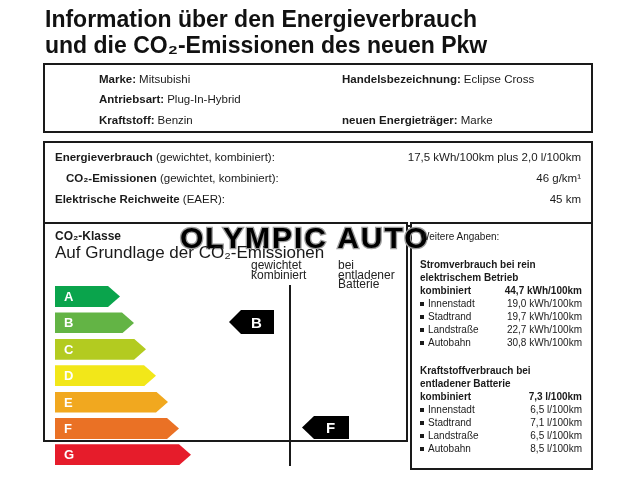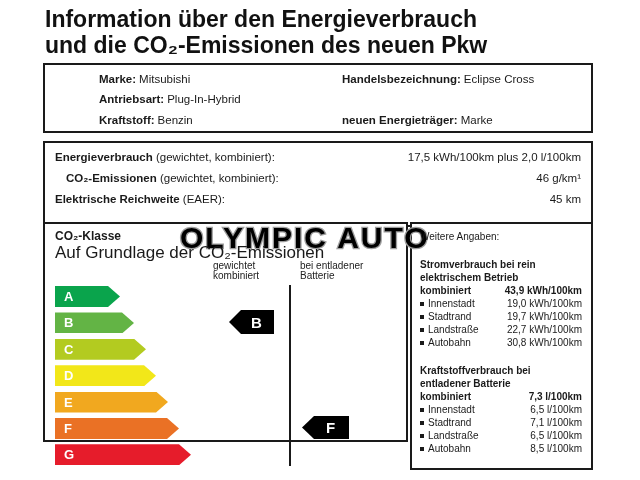--- a/index.html
+++ b/index.html
@@ -25,21 +25,21 @@
   .vrow .c2{position:absolute;left:243px;top:0;}
   .vrow b{font-weight:700;padding-left:44px;}
   .vrow .val{margin-left:3px;}
   
   .crow{position:absolute;left:10px;right:10px;font-size:11.5px;line-height:14px;}
   .crow .val{position:absolute;right:0;top:0;font-weight:400;}
   .crow b{font-weight:700;}
   
   .co2-heading{position:absolute;left:10px;top:5px;font-size:12px;font-weight:700;z-index:3;}
   .co2-subheading{position:absolute;left:10px;top:19px;font-size:17px;z-index:3;}
-  .collabel{position:absolute;top:37px;font-size:10px;line-height:9.5px;color:#222;z-index:3;}
+  .collabel{position:absolute;top:37px;font-size:12px;line-height:9.5px;color:#222;z-index:3;margin-left:38px;}
   #collabel-1{left:168px;}
   #collabel-2{left:255px;}
   .divider{position:absolute;left:244px;top:61px;width:2px;height:181px;background:#1a1a1a;}
   .arrows{position:absolute;left:10px;top:62px;display:flex;flex-direction:column;gap:5.4px;}
   .class-arrow{
     height:21px;display:flex;align-items:center;
     clip-path:polygon(0 0, calc(100% - 12px) 0, 100% 50%, calc(100% - 12px) 100%, 0 100%);
     color:#fff;font-size:13px;font-weight:700;
   }
   .class-arrow span{padding-left:9px;}
@@ -149,21 +149,21 @@
 
 <div class="abs box" id="details-box">
   <div class="inner">
     <div class="d-heading">Weitere Angaben:</div>
 
     <div class="d-section">
       <div class="d-title">Stromverbrauch bei rein</div>
       <div class="d-title">elektrischem Betrieb</div>
       <div class="d-row bold">
         <span>kombiniert</span>
-        <span class="dval">43,9 kWh/100km</span>
+        <span class="dval">44,7 kWh/100km</span>
       </div>
       <div class="d-row"><span class="bullet"></span><span>Innenstadt</span><span class="dval">19,0 kWh/100km</span></div>
       <div class="d-row"><span class="bullet"></span><span>Stadtrand</span><span class="dval">19,7 kWh/100km</span></div>
       <div class="d-row"><span class="bullet"></span><span>Landstraße</span><span class="dval">22,7 kWh/100km</span></div>
       <div class="d-row"><span class="bullet"></span><span>Autobahn</span><span class="dval">30,8 kWh/100km</span></div>
     </div>
 
     <div class="d-section">
       <div class="d-title">Kraftstoffverbrauch bei</div>
       <div class="d-title">entladener Batterie</div>

